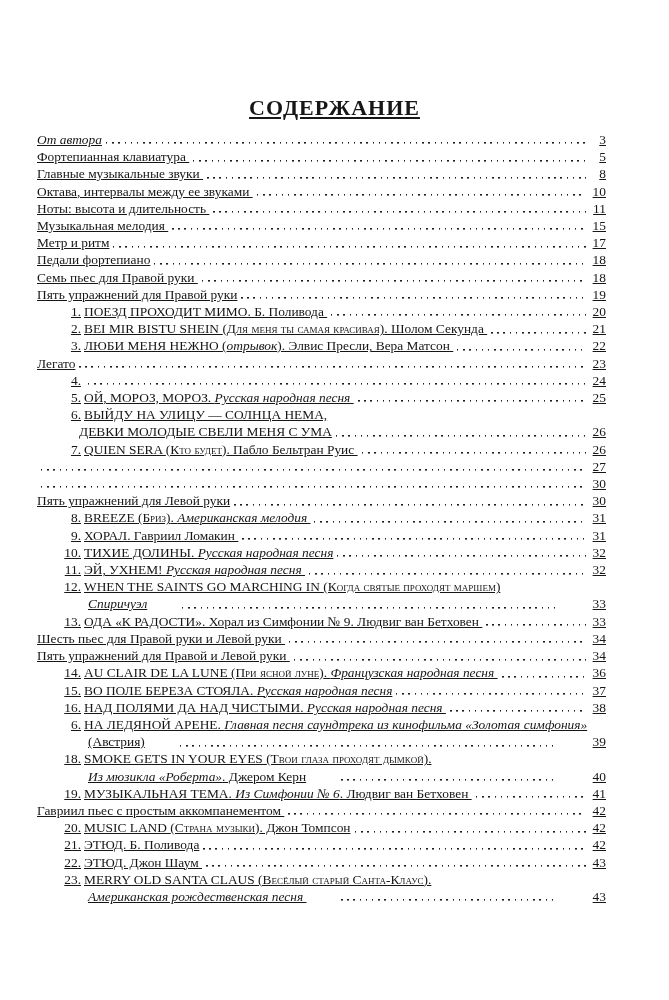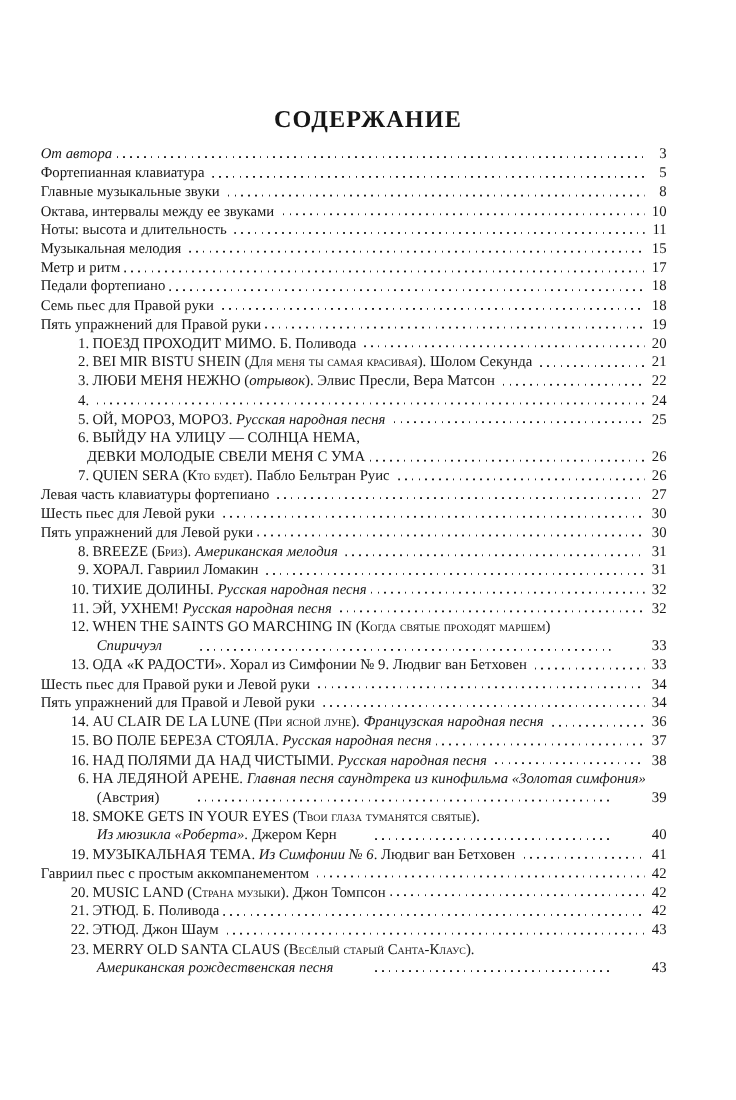--- a/index.html
+++ b/index.html
@@ -7,20 +7,21 @@
     width: 669px; height: 1000px;
     background: #ffffff;
     font-family: "Liberation Serif", "DejaVu Serif", serif;
     color: #161616;
     overflow: hidden;
   }
   .page {
     box-sizing: border-box;
     width: 669px; height: 1000px;
     padding-top: 95px;
+    text-decoration: underline;
   }
   .doc-title {
     margin: 0 0 10px 0;
     text-align: center;
     font-size: 22px;
     font-weight: bold;
     letter-spacing: 1px;
     line-height: 26px;
   }
   .toc {
@@ -72,43 +73,44 @@
       <div class="toc-row top"><span class="t"><span>Октава, интервалы между ее звуками </span></span><span class="dots"></span><span class="pg">10</span></div>
       <div class="toc-row top"><span class="t"><span>Ноты: высота и длительность </span></span><span class="dots"></span><span class="pg">11</span></div>
       <div class="toc-row top"><span class="t"><span>Музыкальная мелодия </span></span><span class="dots"></span><span class="pg">15</span></div>
       <div class="toc-row top"><span class="t"><span>Метр и ритм</span></span><span class="dots"></span><span class="pg">17</span></div>
       <div class="toc-row top"><span class="t"><span>Педали фортепиано</span></span><span class="dots"></span><span class="pg">18</span></div>
       <div class="toc-row top"><span class="t"><span>Семь пьес для Правой руки </span></span><span class="dots"></span><span class="pg">18</span></div>
       <div class="toc-row top"><span class="t"><span>Пять упражнений для Правой руки</span></span><span class="dots"></span><span class="pg">19</span></div>
       <div class="toc-row num"><span class="numbox">1.</span><span class="t"><span>ПОЕЗД ПРОХОДИТ МИМО. Б. Поливода </span></span><span class="dots"></span><span class="pg">20</span></div>
       <div class="toc-row num"><span class="numbox">2.</span><span class="t"><span>BEI MIR BISTU SHEIN </span><span class="sc">(Для меня ты самая красивая)</span><span>. Шолом Секунда </span></span><span class="dots"></span><span class="pg">21</span></div>
       <div class="toc-row num"><span class="numbox">3.</span><span class="t"><span>ЛЮБИ МЕНЯ НЕЖНО (</span><span class="it">отрывок</span><span>). Элвис Пресли, Вера Матсон </span></span><span class="dots"></span><span class="pg">22</span></div>
+      <div class="toc-row top"><span class="t"><span>Легато</span></span><span class="dots"></span><span class="pg">23</span></div>
       <div class="toc-row num"><span class="numbox">4.</span><span class="dots"></span><span class="pg">24</span></div>
       <div class="toc-row num"><span class="numbox">5.</span><span class="t"><span>ОЙ, МОРОЗ, МОРОЗ. </span><span class="it">Русская народная песня </span></span><span class="dots"></span><span class="pg">25</span></div>
       <div class="toc-row num"><span class="numbox">6.</span><span class="t"><span>ВЫЙДУ НА УЛИЦУ — СОЛНЦА НЕМА,</span></span></div>
       <div class="toc-row cont1"><span class="t"><span>ДЕВКИ МОЛОДЫЕ СВЕЛИ МЕНЯ С УМА</span></span><span class="dots"></span><span class="pg">26</span></div>
       <div class="toc-row num"><span class="numbox">7.</span><span class="t"><span>QUIEN SERA </span><span class="sc">(Кто будет)</span><span>. Пабло Бельтран Руис </span></span><span class="dots"></span><span class="pg">26</span></div>
-      <div class="toc-row top"><span class="t"><span>Левая часть клавиатуры фортепиано </span></span><span class="dots"></span><span class="pg">27</span></div>
-      <div class="toc-row top"><span class="t"><span>Шесть пьес для Левой руки </span></span><span class="dots"></span><span class="pg">30</span></div>
+      <div class="toc-row top"><span class="dots"></span><span class="pg">27</span></div>
+      <div class="toc-row top"><span class="dots"></span><span class="pg">30</span></div>
       <div class="toc-row top"><span class="t"><span>Пять упражнений для Левой руки</span></span><span class="dots"></span><span class="pg">30</span></div>
       <div class="toc-row num"><span class="numbox">8.</span><span class="t"><span>BREEZE </span><span class="sc">(Бриз)</span><span>. </span><span class="it">Американская мелодия </span></span><span class="dots"></span><span class="pg">31</span></div>
       <div class="toc-row num"><span class="numbox">9.</span><span class="t"><span>ХОРАЛ. Гавриил Ломакин </span></span><span class="dots"></span><span class="pg">31</span></div>
       <div class="toc-row num"><span class="numbox">10.</span><span class="t"><span>ТИХИЕ ДОЛИНЫ. </span><span class="it">Русская народная песня</span></span><span class="dots"></span><span class="pg">32</span></div>
       <div class="toc-row num"><span class="numbox">11.</span><span class="t"><span>ЭЙ, УХНЕМ! </span><span class="it">Русская народная песня </span></span><span class="dots"></span><span class="pg">32</span></div>
       <div class="toc-row num"><span class="numbox">12.</span><span class="t"><span>WHEN THE SAINTS GO MARCHING IN </span><span class="sc">(Когда святые проходят маршем)</span></span></div>
       <div class="toc-row cont2"><span class="t"><span class="it">Спиричуэл</span></span><span class="dots"></span><span class="pg">33</span></div>
       <div class="toc-row num"><span class="numbox">13.</span><span class="t"><span>ОДА «К РАДОСТИ». Хорал из Симфонии № 9. Людвиг ван Бетховен </span></span><span class="dots"></span><span class="pg">33</span></div>
       <div class="toc-row top"><span class="t"><span>Шесть пьес для Правой руки и Левой руки </span></span><span class="dots"></span><span class="pg">34</span></div>
       <div class="toc-row top"><span class="t"><span>Пять упражнений для Правой и Левой руки </span></span><span class="dots"></span><span class="pg">34</span></div>
       <div class="toc-row num"><span class="numbox">14.</span><span class="t"><span>AU CLAIR DE LA LUNE </span><span class="sc">(При ясной луне)</span><span>. </span><span class="it">Французская народная песня </span></span><span class="dots"></span><span class="pg">36</span></div>
       <div class="toc-row num"><span class="numbox">15.</span><span class="t"><span>ВО ПОЛЕ БЕРЕЗА СТОЯЛА. </span><span class="it">Русская народная песня</span></span><span class="dots"></span><span class="pg">37</span></div>
       <div class="toc-row num"><span class="numbox">16.</span><span class="t"><span>НАД ПОЛЯМИ ДА НАД ЧИСТЫМИ. </span><span class="it">Русская народная песня </span></span><span class="dots"></span><span class="pg">38</span></div>
       <div class="toc-row num"><span class="numbox">6.</span><span class="t"><span>НА ЛЕДЯНОЙ АРЕНЕ. </span><span class="it">Главная песня саундтрека из кинофильма «Золотая симфония»</span></span></div>
       <div class="toc-row cont2"><span class="t"><span>(Австрия)</span></span><span class="dots"></span><span class="pg">39</span></div>
-      <div class="toc-row num"><span class="numbox">18.</span><span class="t"><span>SMOKE GETS IN YOUR EYES </span><span class="sc">(Твои глаза туманятся святые)</span><span>.</span></span></div>
+      <div class="toc-row num"><span class="numbox">18.</span><span class="t"><span>SMOKE GETS IN YOUR EYES </span><span class="sc">(Твои глаза проходят дымкой)</span><span>.</span></span></div>
       <div class="toc-row cont2"><span class="t"><span class="it">Из мюзикла «Роберта»</span><span>. Джером Керн</span></span><span class="dots"></span><span class="pg">40</span></div>
       <div class="toc-row num"><span class="numbox">19.</span><span class="t"><span>МУЗЫКАЛЬНАЯ ТЕМА. </span><span class="it">Из Симфонии № 6</span><span>. Людвиг ван Бетховен </span></span><span class="dots"></span><span class="pg">41</span></div>
       <div class="toc-row top"><span class="t"><span>Гавриил пьес с простым аккомпанементом </span></span><span class="dots"></span><span class="pg">42</span></div>
       <div class="toc-row num"><span class="numbox">20.</span><span class="t"><span>MUSIC LAND </span><span class="sc">(Страна музыки)</span><span>. Джон Томпсон</span></span><span class="dots"></span><span class="pg">42</span></div>
       <div class="toc-row num"><span class="numbox">21.</span><span class="t"><span>ЭТЮД. Б. Поливода</span></span><span class="dots"></span><span class="pg">42</span></div>
       <div class="toc-row num"><span class="numbox">22.</span><span class="t"><span>ЭТЮД. Джон Шаум </span></span><span class="dots"></span><span class="pg">43</span></div>
       <div class="toc-row num"><span class="numbox">23.</span><span class="t"><span>MERRY OLD SANTA CLAUS </span><span class="sc">(Весёлый старый Санта-Клаус)</span><span>.</span></span></div>
       <div class="toc-row cont2"><span class="t"><span class="it">Американская рождественская песня </span></span><span class="dots"></span><span class="pg">43</span></div>
     </div>
 </div>

